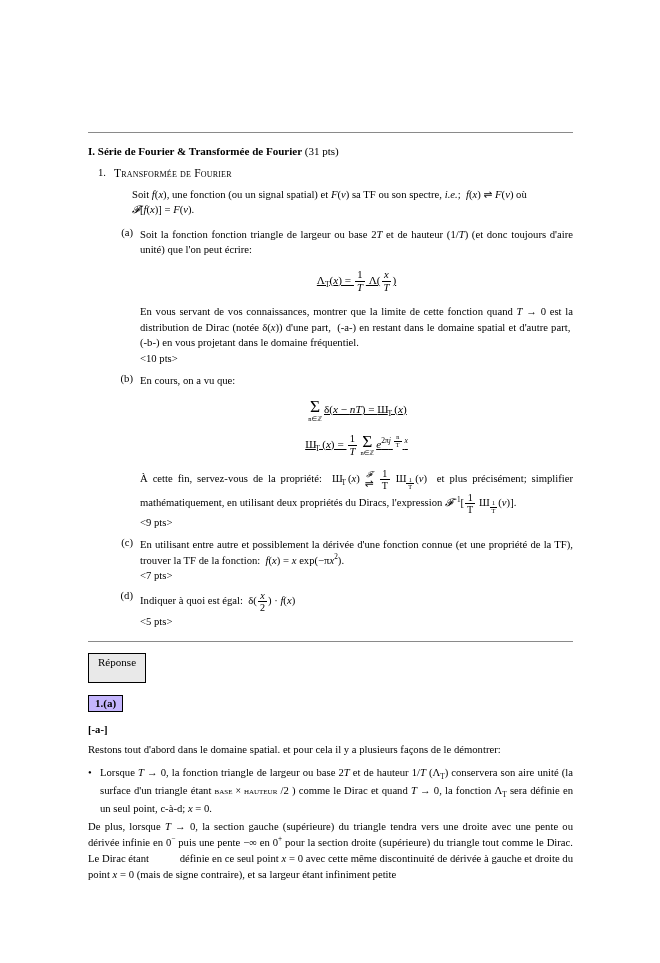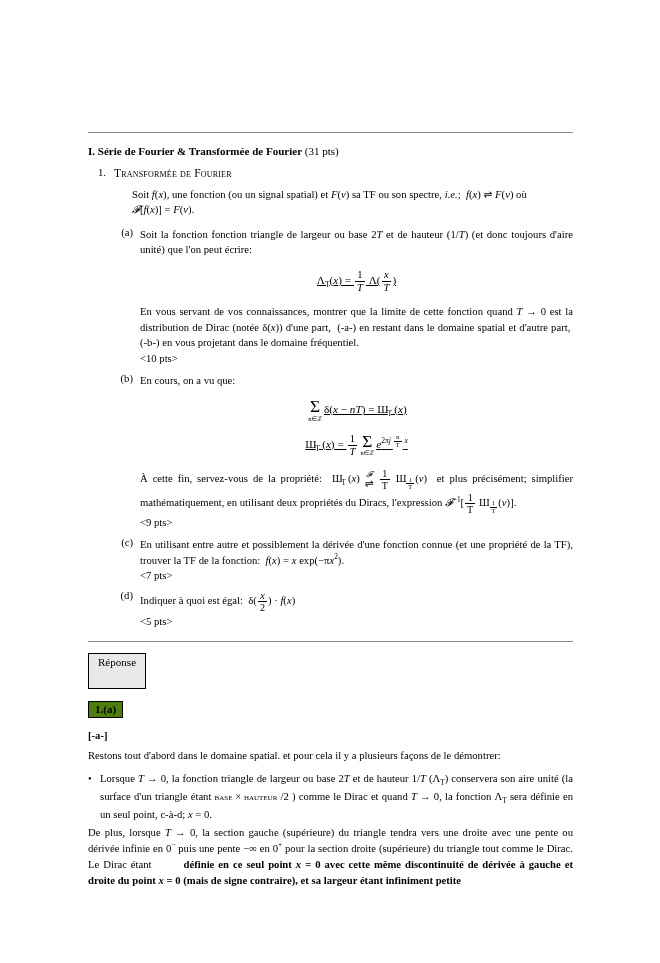--- a/index.html
+++ b/index.html
@@ -110,31 +110,31 @@
     vertical-align: middle;
     text-align: center;
     line-height: 0.95;
     margin: 0 2px;
   }
   .sum .big { display: block; font-size: 1.55em; }
   .sum .lim { display: block; font-size: 0.58em; }
   .answer-box {
     display: inline-block;
     border: 0.8px solid #000;
-    padding: 2px 9px 20px 9px;
+    padding: 2px 9px 14px 9px;
     font-size: 8.3pt;
     background: #e9e9e9;
     font-weight: normal;
   }
   .answer-box2 {
     display: inline-block;
     border: 0.8px solid #000;
     padding: 1px 6px 2px 6px;
     font-size: 8.3pt;
-    background: #4d7c0f;
+    background: #c4b5fd;
     margin-top: 12px;
     font-weight: bold;
   }
   .sub-lbl {
     font-size: 8pt;
     font-weight: bold;
     margin-top: 12px;
   }
   .par {
     font-size: 8pt;
@@ -148,21 +148,21 @@
     text-align: justify;
     margin-top: 7px;
     padding-left: 12px;
     position: relative;
   }
   .bullet-par .bt {
     position: absolute;
     left: 0; top: 0;
   }
   .sc { font-variant: small-caps; }
-  b { font-weight: bold; margin-left: 28px; }
+  b { font-weight: normal; margin-left: 28px; }
   sup { font-size: 0.68em; vertical-align: super; }
   sub { font-size: 0.68em; vertical-align: sub; }
   .shah {
     font-family: "Liberation Serif", serif;
     letter-spacing: -1.2px;
   }
 </style>
 </head>
 <body>
 

